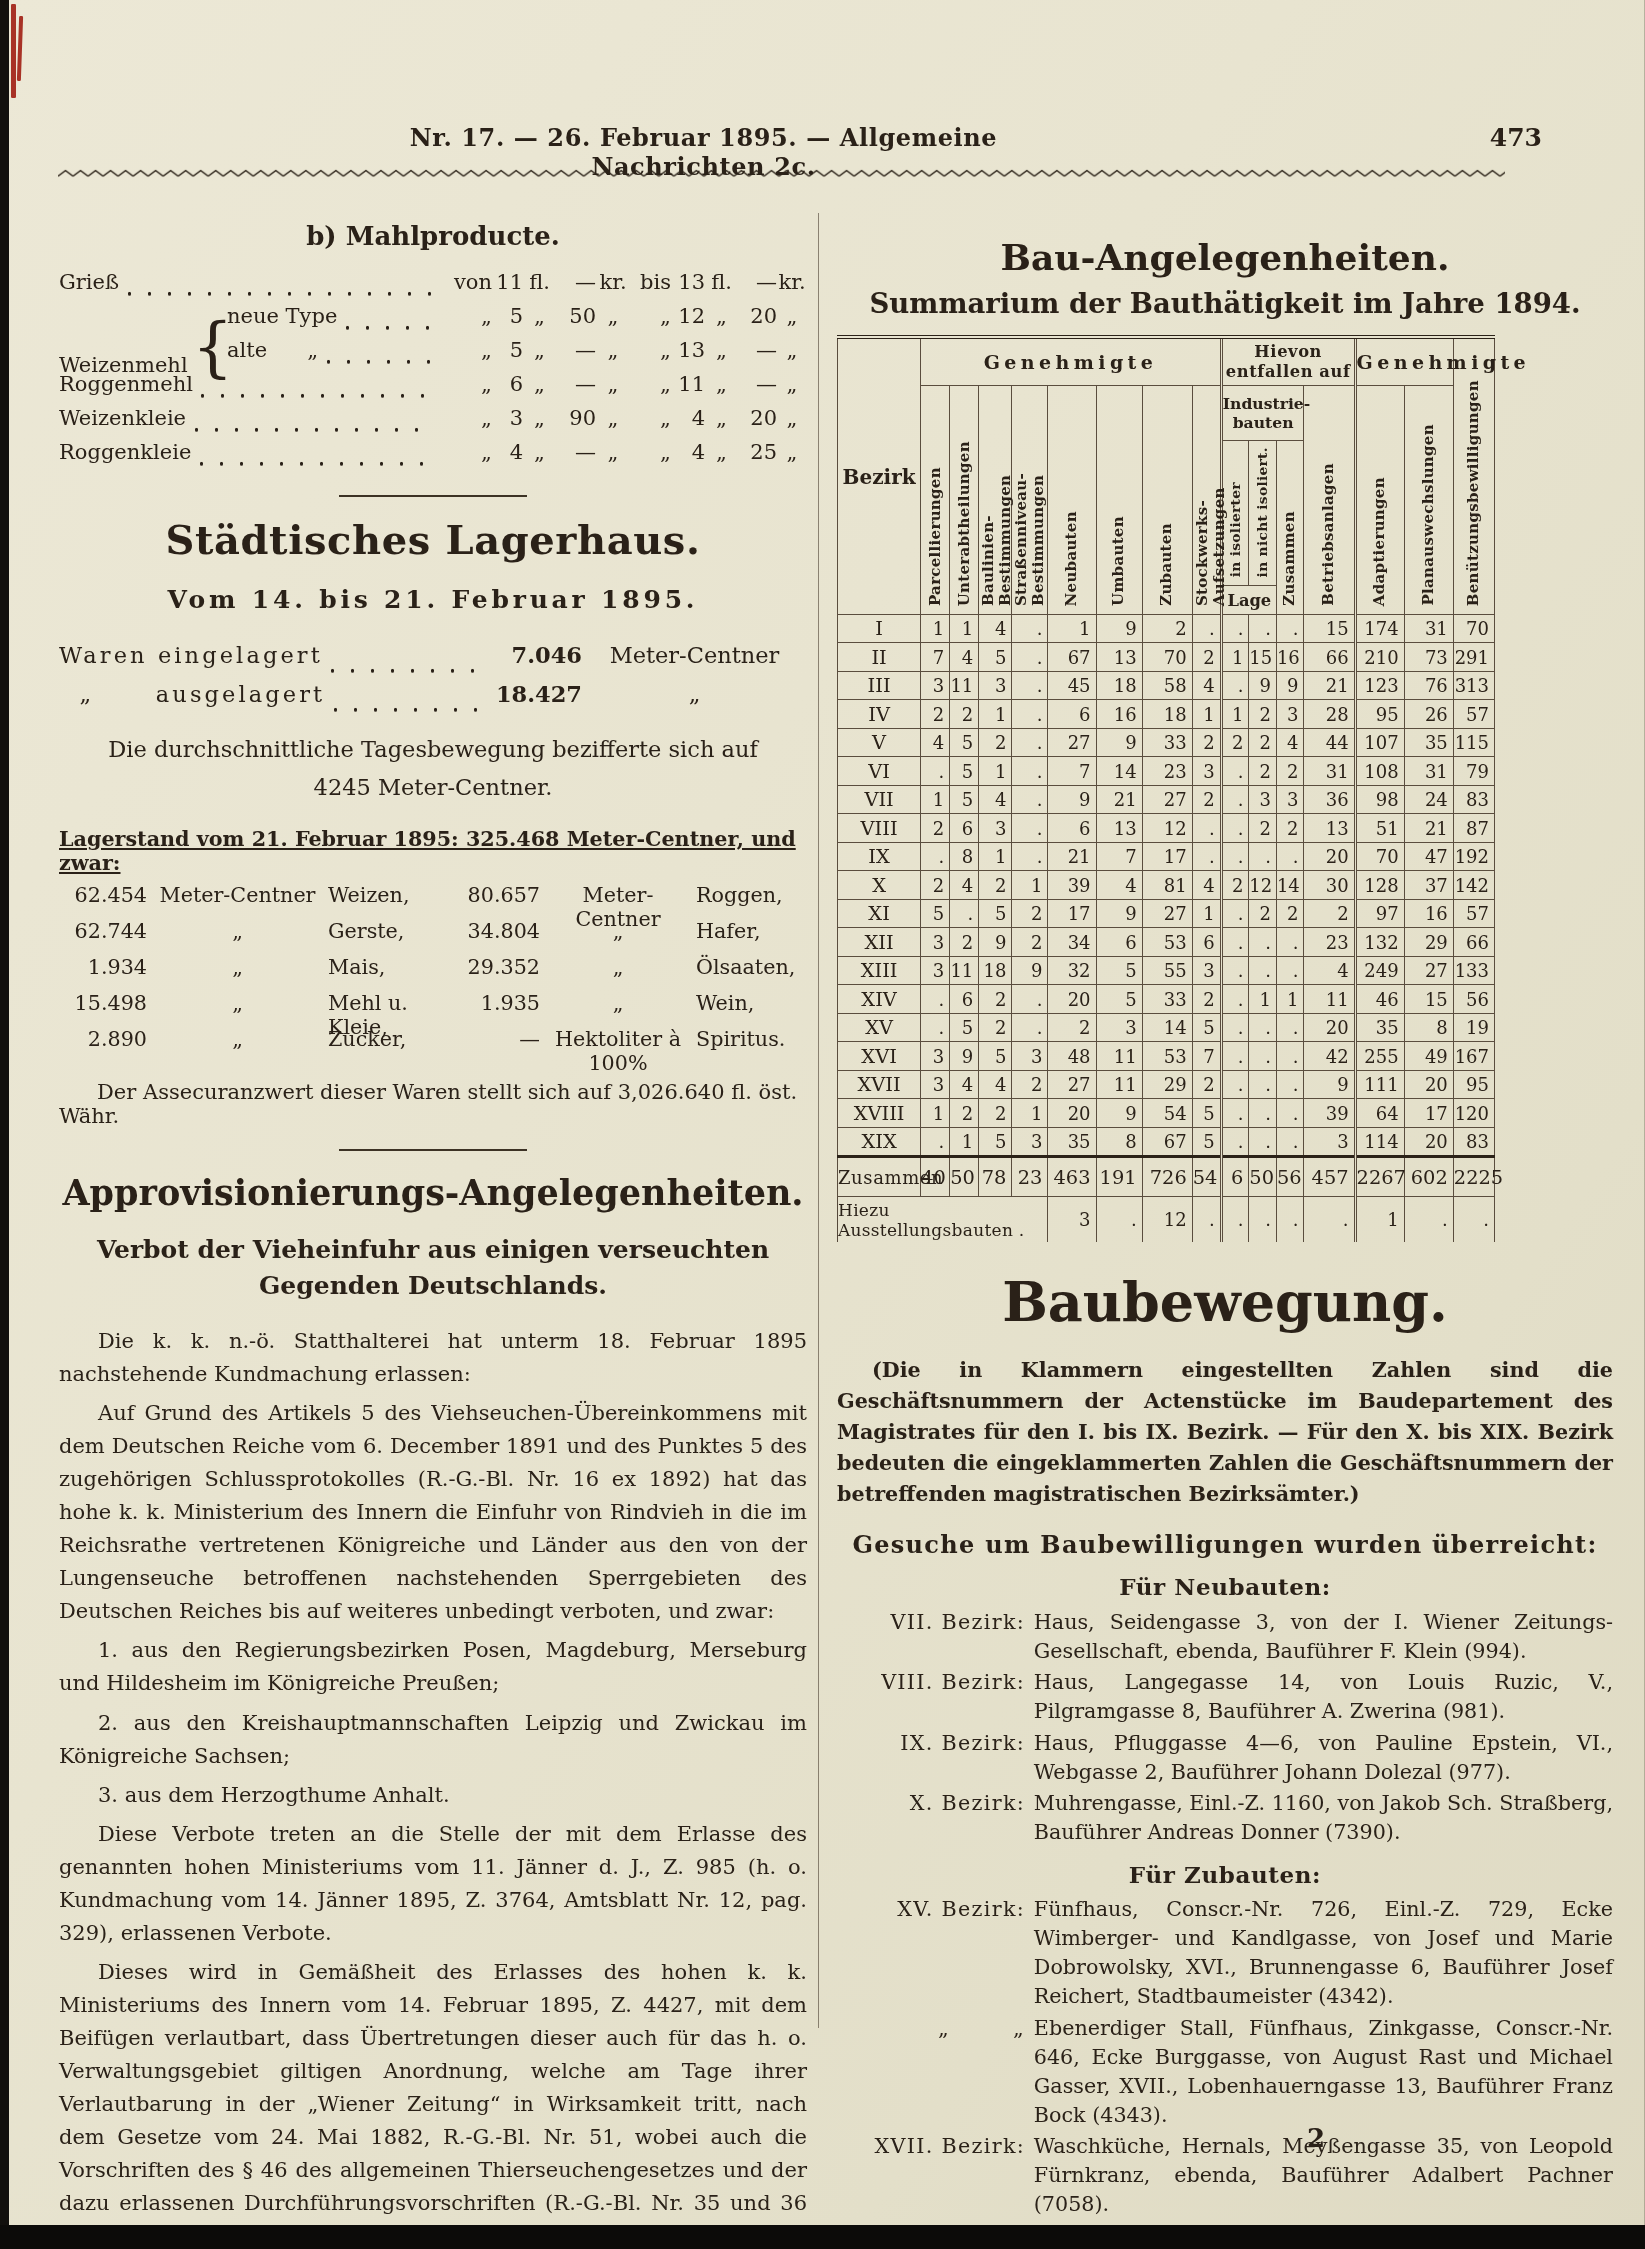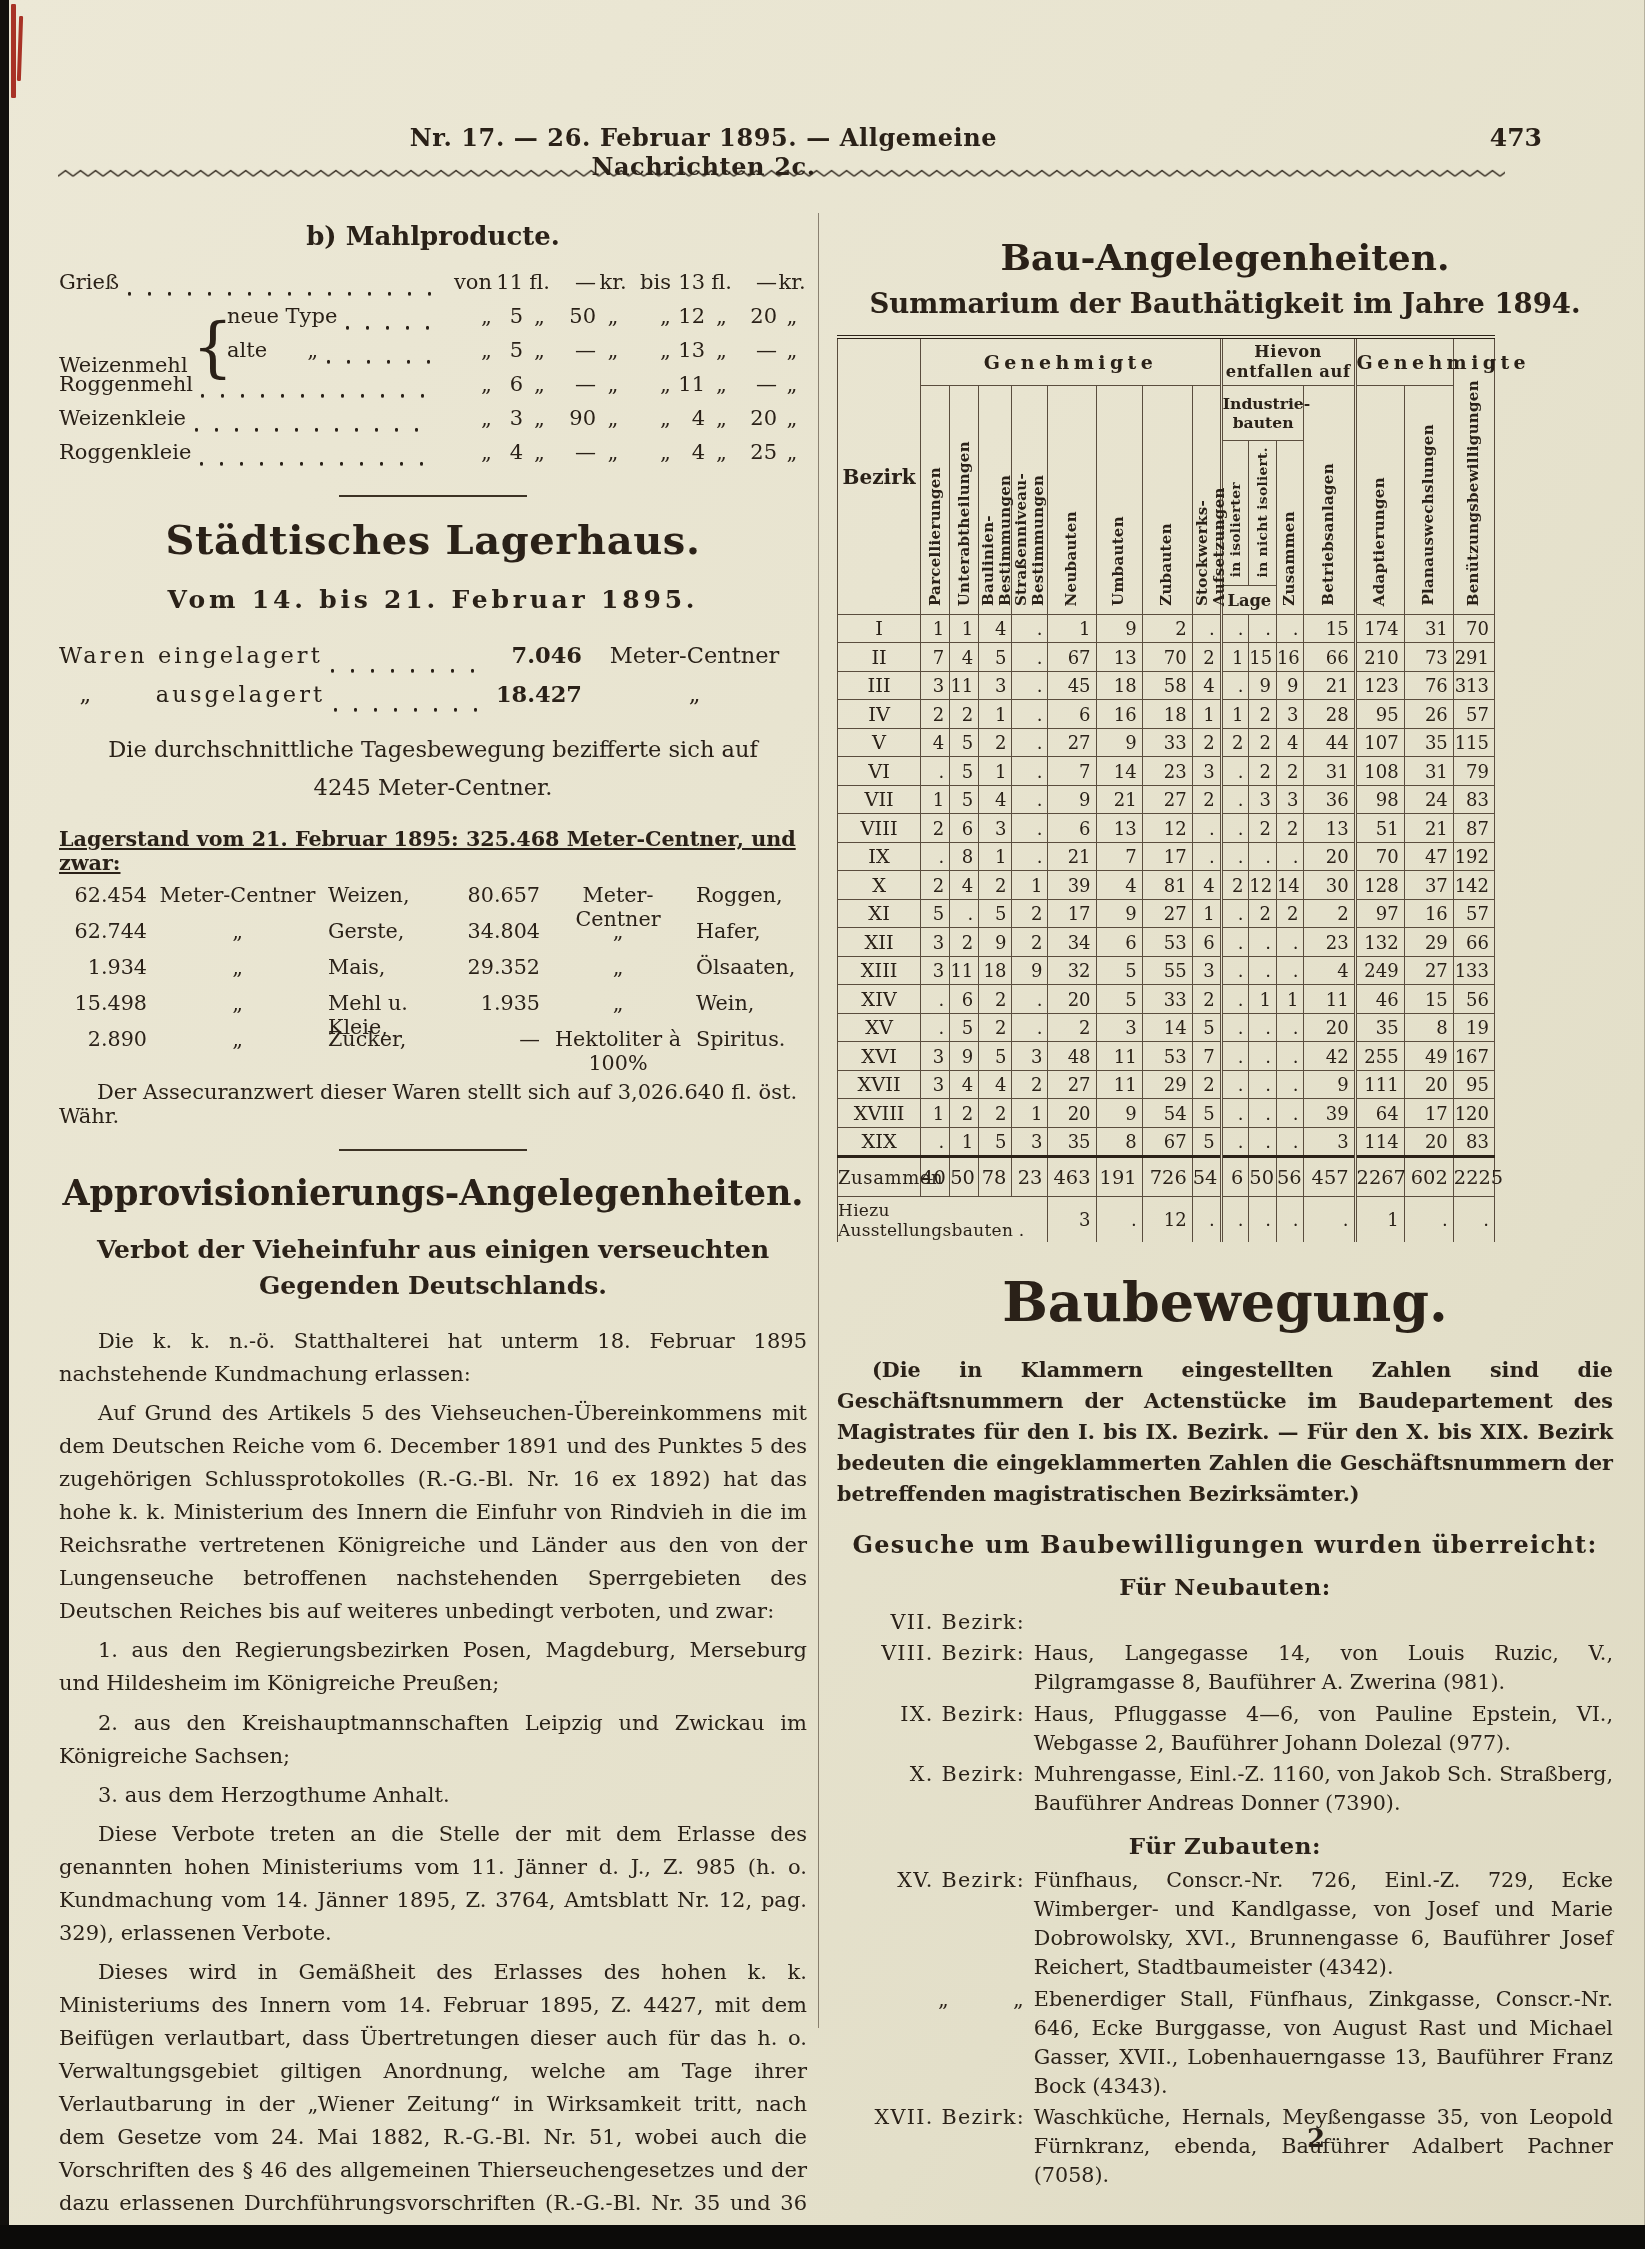--- a/index.html
+++ b/index.html
@@ -790,20 +790,21 @@
   <h1 class="bauweg-head">Baubewegung.</h1>
 
   <p class="bw-intro">(Die in Klammern eingestellten Zahlen sind die Geschäftsnummern der Actenstücke im Baudepartement des Magistrates für den I. bis IX. Bezirk. — Für den X. bis XIX. Bezirk bedeuten die eingeklammerten Zahlen die Geschäftsnummern der betreffenden magistratischen Bezirksämter.)</p>
 
   <div class="gesuche">Gesuche um Baubewilligungen wurden überreicht:</div>
 
   <div class="sec-head">Für Neubauten:</div>
 
     <div class="entry">
       <span class="entry-label">VII. Bezirk:</span>
+      <span class="entry-text">Haus, Seidengasse 3, von der I. Wiener Zeitungs-Gesellschaft, ebenda, Bauführer F. Klein (994).</span>
     </div>
 
     <div class="entry">
       <span class="entry-label">VIII. Bezirk:</span>
       <span class="entry-text">Haus, Langegasse 14, von Louis Ruzic, V., Pilgramgasse 8, Bauführer A. Zwerina (981).</span>
     </div>
 
     <div class="entry">
       <span class="entry-label">IX. Bezirk:</span>
       <span class="entry-text">Haus, Pfluggasse 4—6, von Pauline Epstein, VI., Webgasse 2, Bauführer Johann Dolezal (977).</span>

